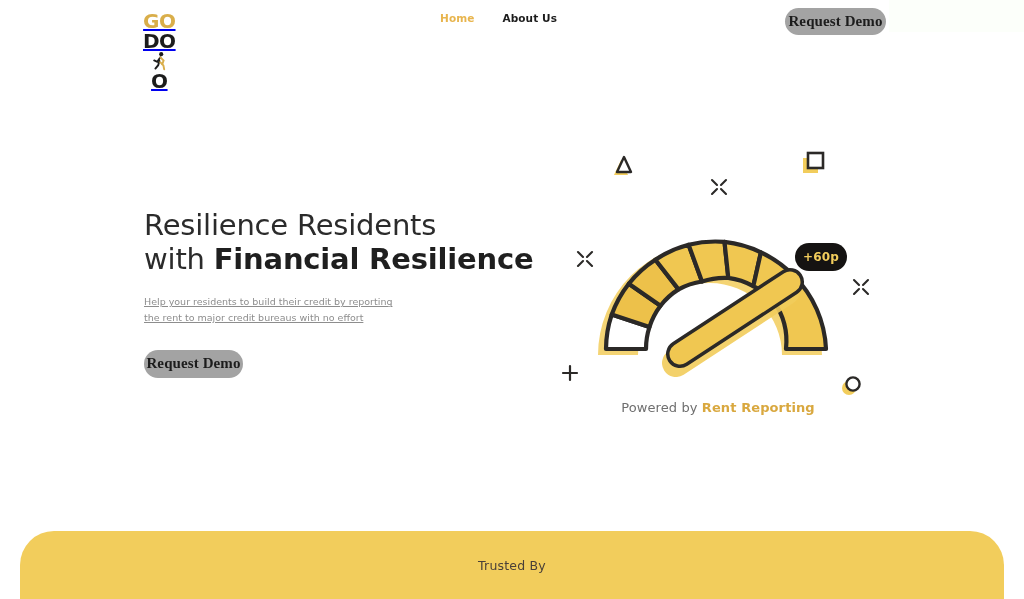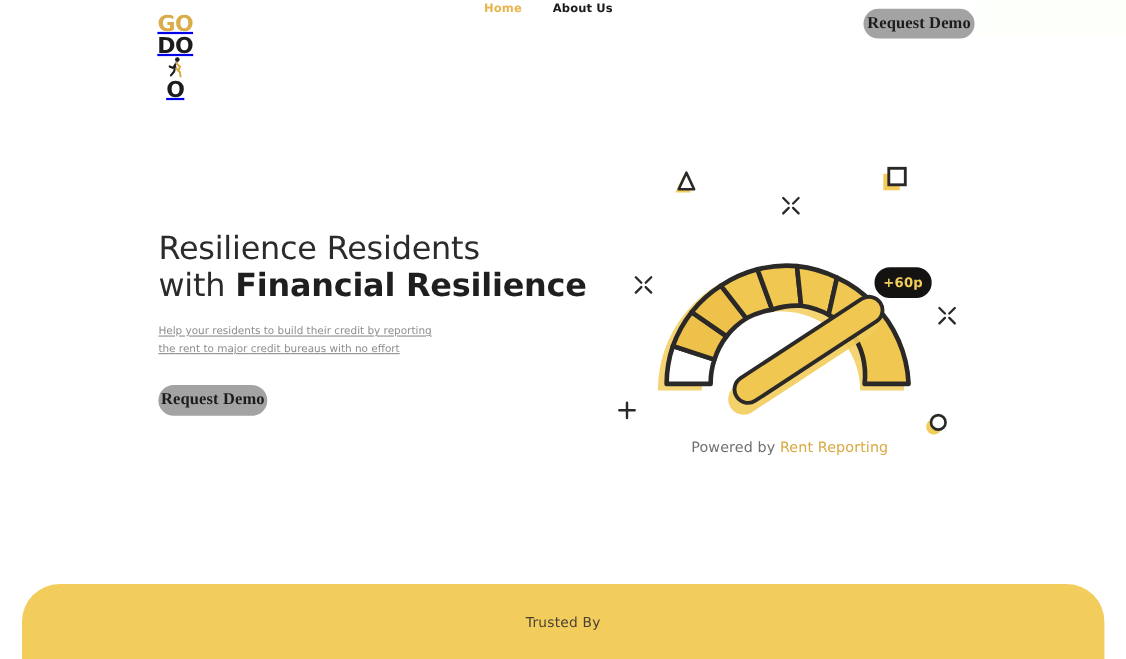--- a/index.html
+++ b/index.html
@@ -61,21 +61,21 @@
     height: 20px;
     position: relative;
     margin: 0 -1px;
     vertical-align: middle;
   }
   .logo-mark svg { display: block; }
 
   .nav {
     position: absolute;
     left: 440px;
-    top: 2px;
+    top: 12px;
     display: flex;
     align-items: flex-start;
     gap: 28px;
     font-size: 10.5px;
     font-weight: 700;
   }
   .nav a {
     text-decoration: none;
     letter-spacing: 0.1px;
   }
@@ -176,21 +176,21 @@
   .powered {
     position: absolute;
     left: 0;
     top: 272px;
     width: 340px;
     text-align: center;
     font-size: 13px;
     color: #6f6f6f;
     letter-spacing: 0.1px;
   }
-  .powered .brand { color: #d9a83f; font-weight: 400; }
+  .powered .brand { color: #d9a83f; font-weight: 700; }
 
   
   .deco { position: absolute; }
   .deco svg { display: block; }
 
   
   .trusted {
     position: absolute;
     left: 20px;
     bottom: 0;

